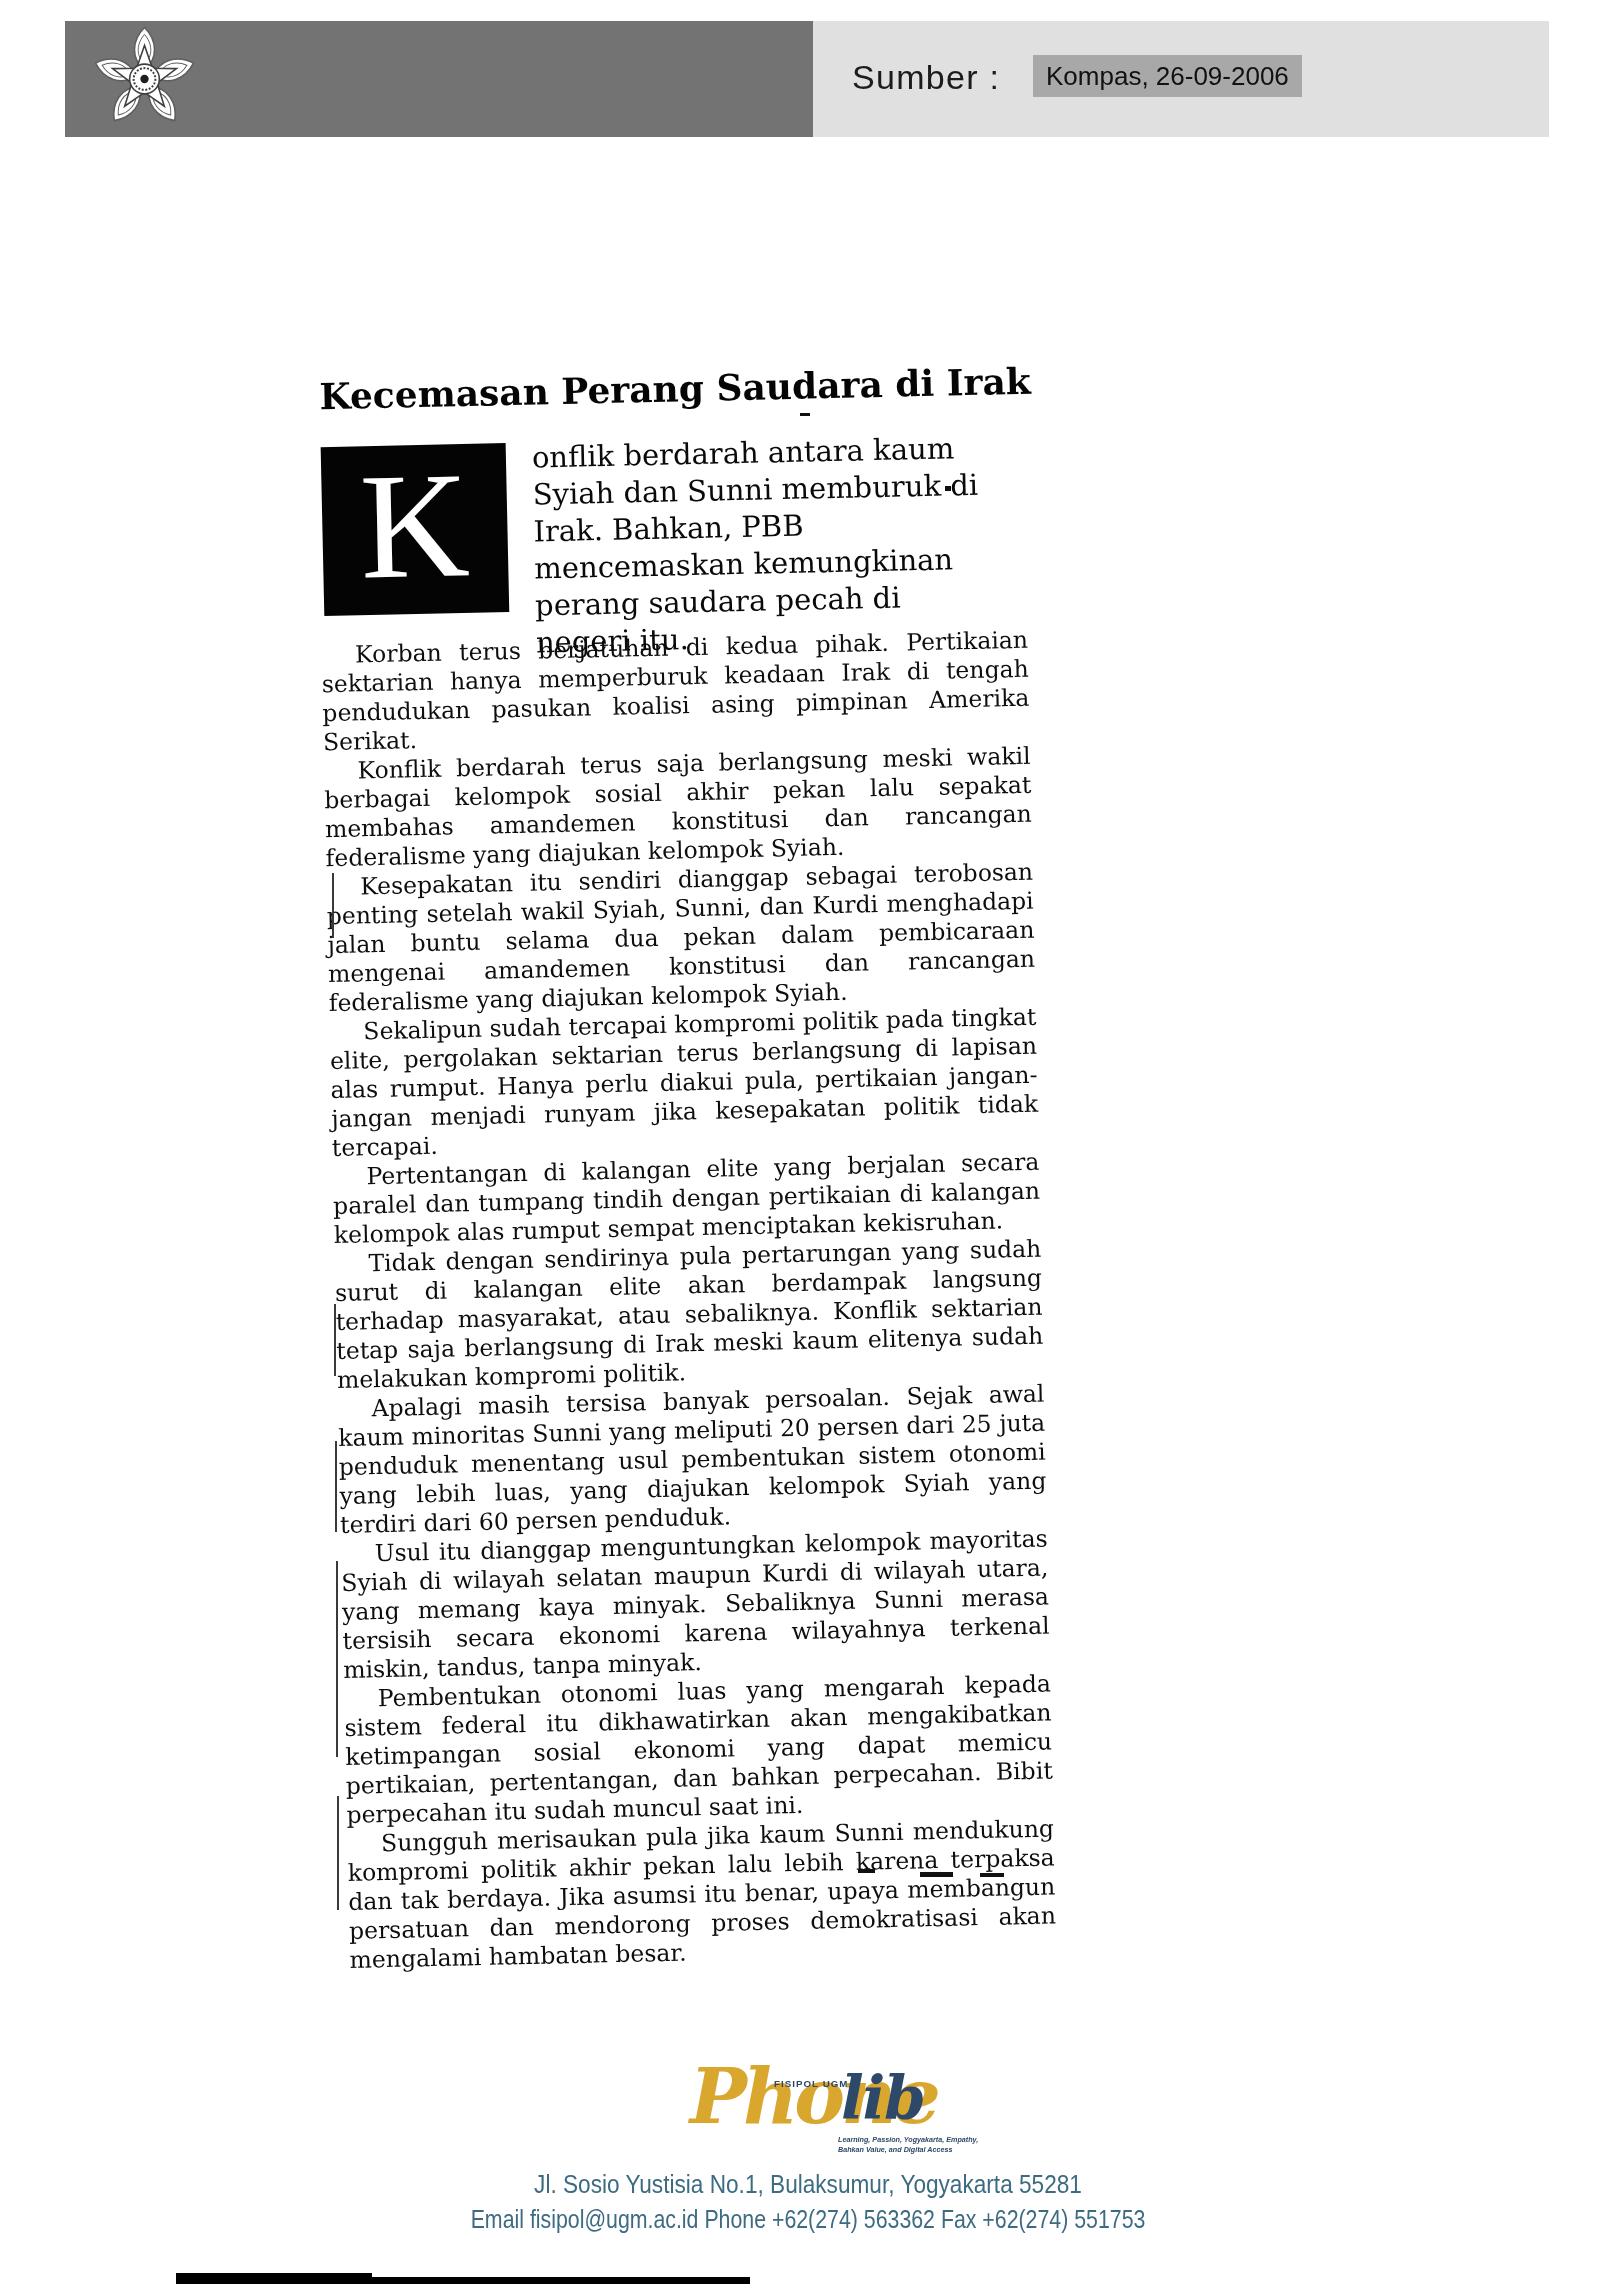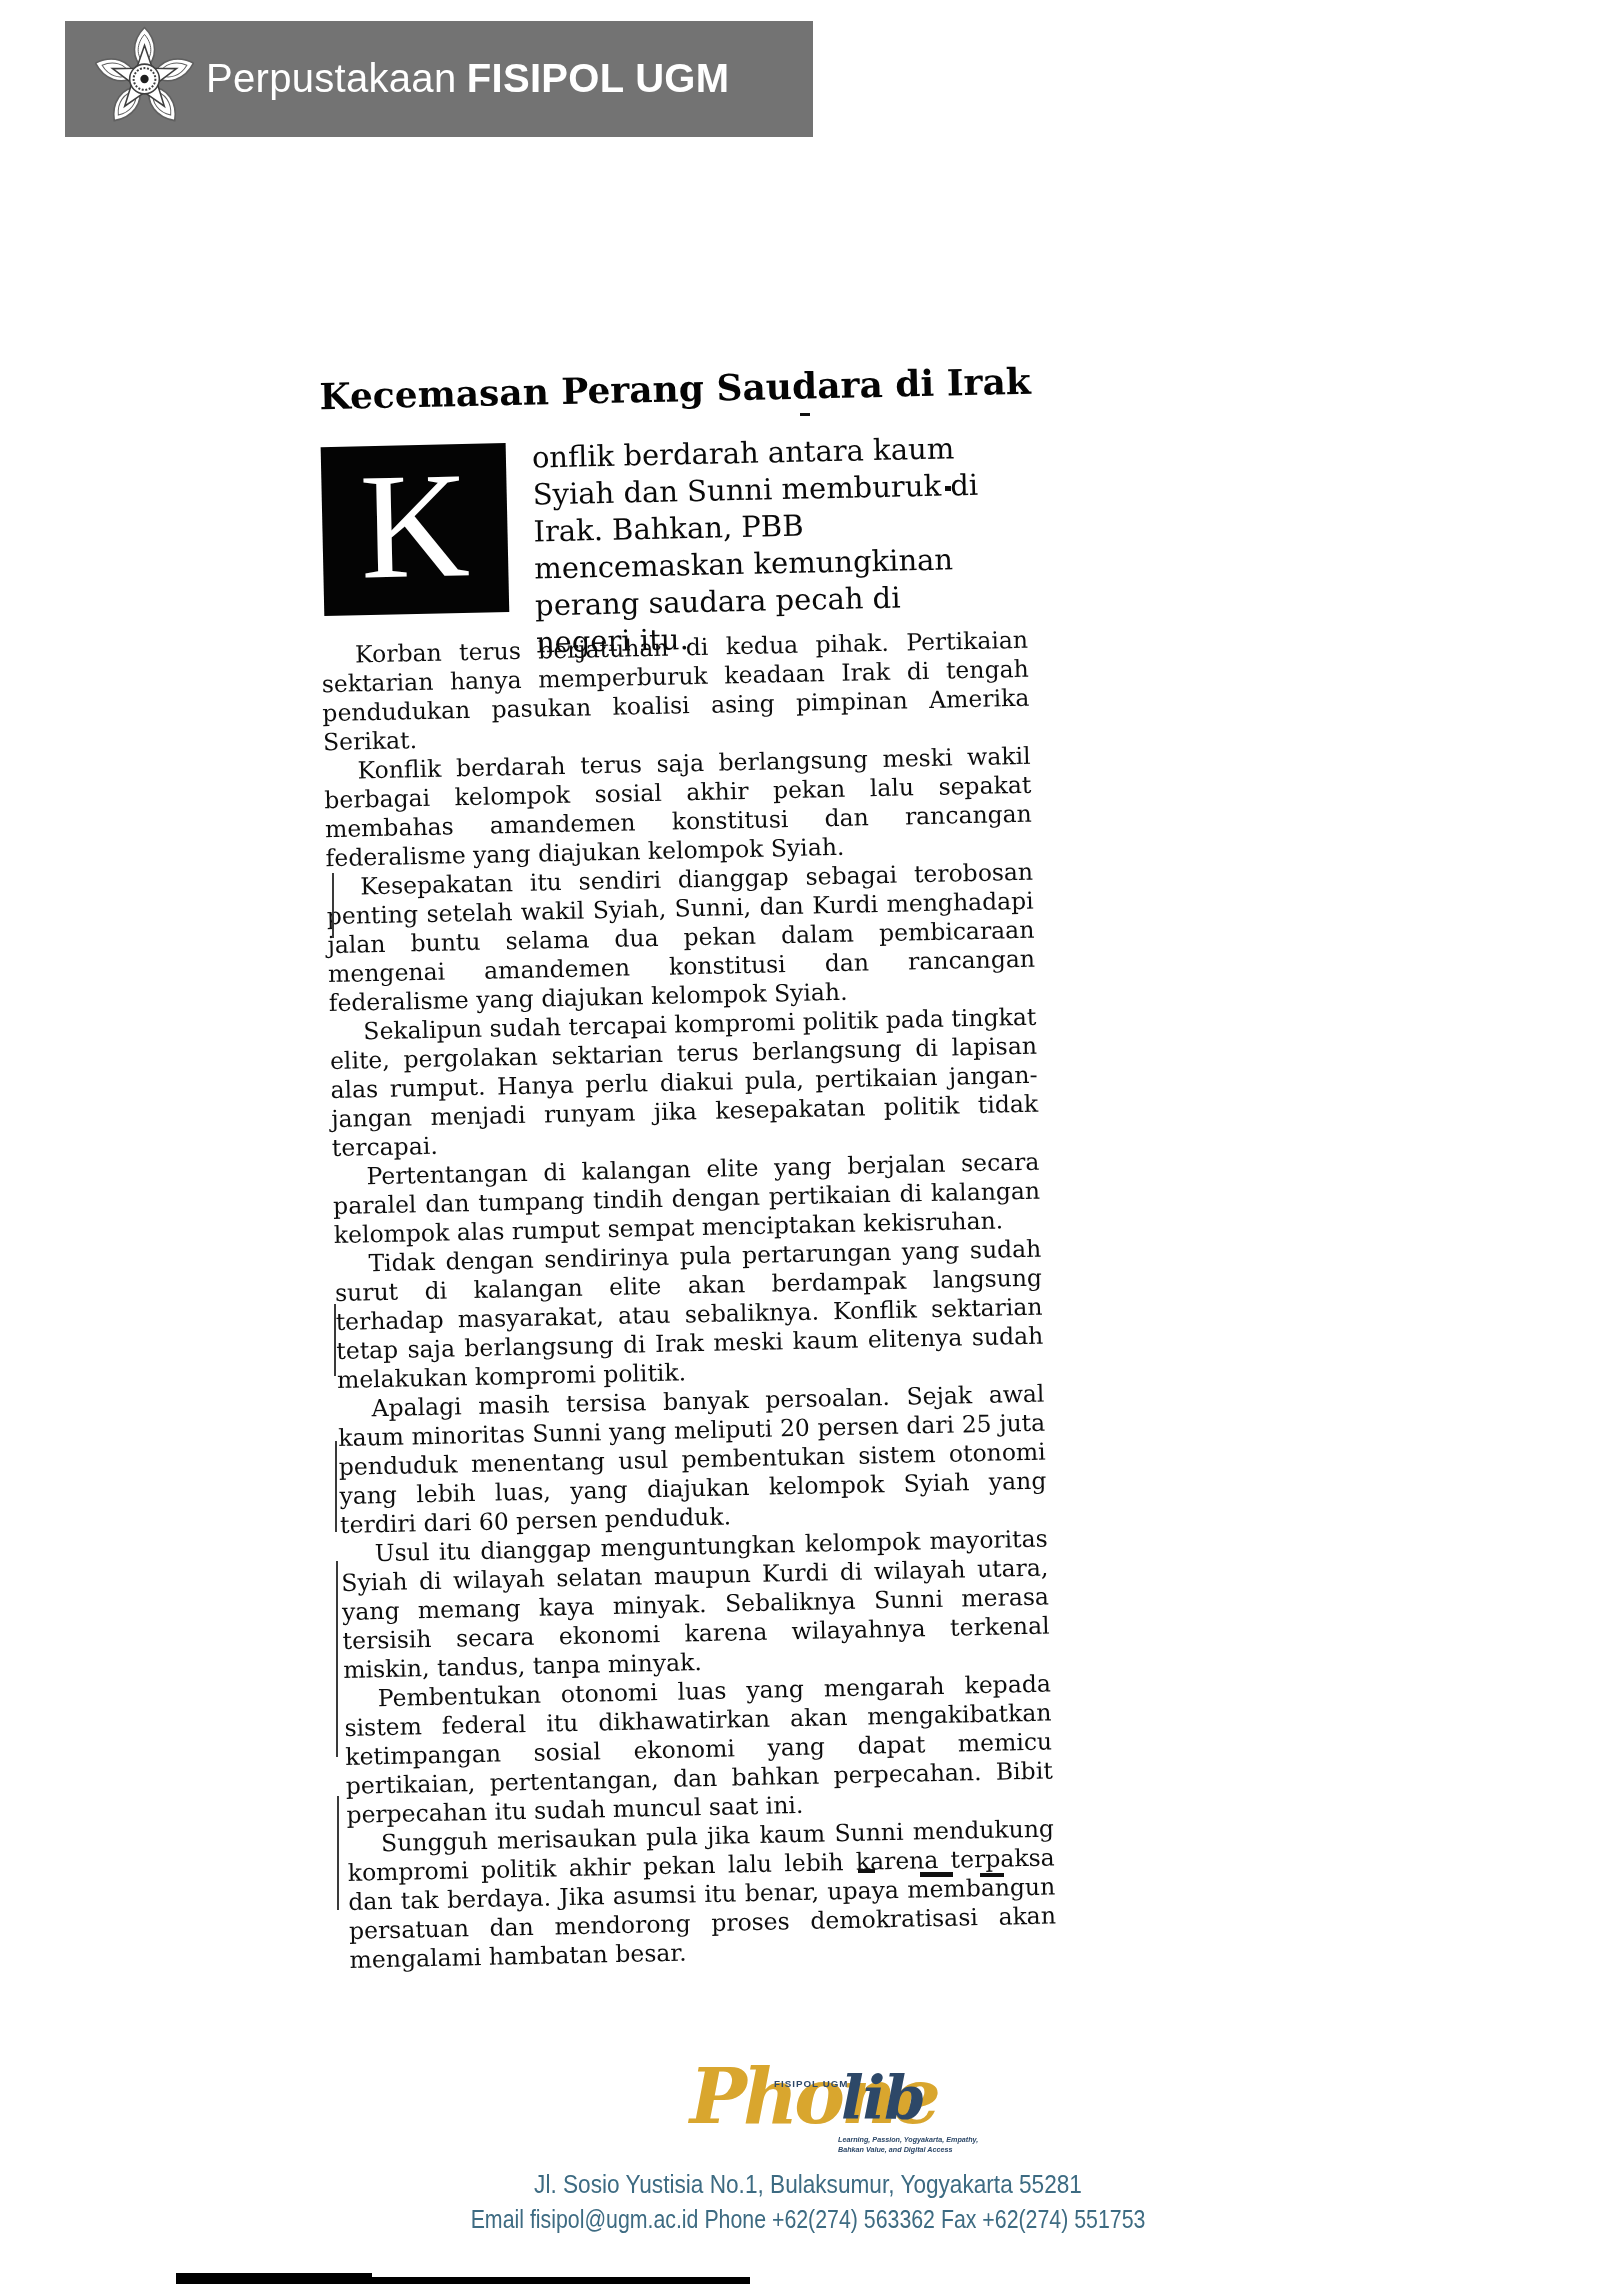--- a/index.html
+++ b/index.html
@@ -117,22 +117,25 @@
         <g transform="rotate(288 50 55)">
           <path d="M50 3 C63 16 64 35 50 45 C36 35 37 16 50 3 Z" fill="#ffffff" stroke="#5f5f5f" stroke-width="1.6"></path>
           <path d="M50 10 C58 19 59 32 50 39 C41 32 42 19 50 10 Z" fill="none" stroke="#5f5f5f" stroke-width="1"></path>
         </g>
         <polygon points="50,21 57.9,44.1 82.3,44.5 62.8,59.2 70,82.5 50,68.5 30,82.5 37.2,59.2 17.7,44.5 42.1,44.1" fill="#ffffff" stroke="#3f3f3f" stroke-width="1.6"></polygon>
         <circle cx="50" cy="55" r="15" fill="#ffffff" stroke="#3f3f3f" stroke-width="1.6"></circle>
         <circle cx="50" cy="55" r="11" fill="none" stroke="#3f3f3f" stroke-width="2" stroke-dasharray="2 1.6"></circle>
         <circle cx="50" cy="55" r="4.2" fill="#1d1d1d"></circle>
       </g>
     </svg>
-    <div class="header-title">
-      <span class="reg">Perpustakaan</span><span class="bold">FISIPOL UGM</span>
+  </div>
+  <div class="header-right">
+    <div class="source-label">Sumber :</div>
+    <div class="source-box">
+      <span>Kompas, 26-09-2006</span>
     </div>
   </div>
 </div>
 
 <div class="clipping">
   <h1 class="article-title">Kecemasan Perang Saudara di Irak</h1>
   <div class="lead-row">
     <div class="dropcap-box">
       <span>K</span>
     </div>

